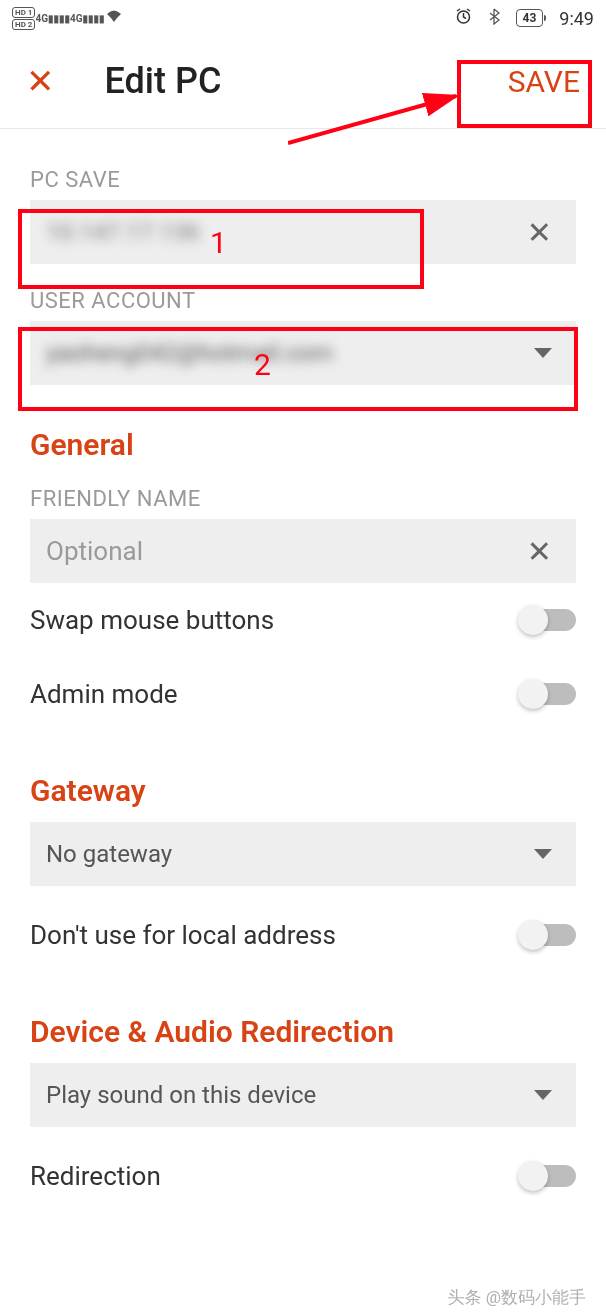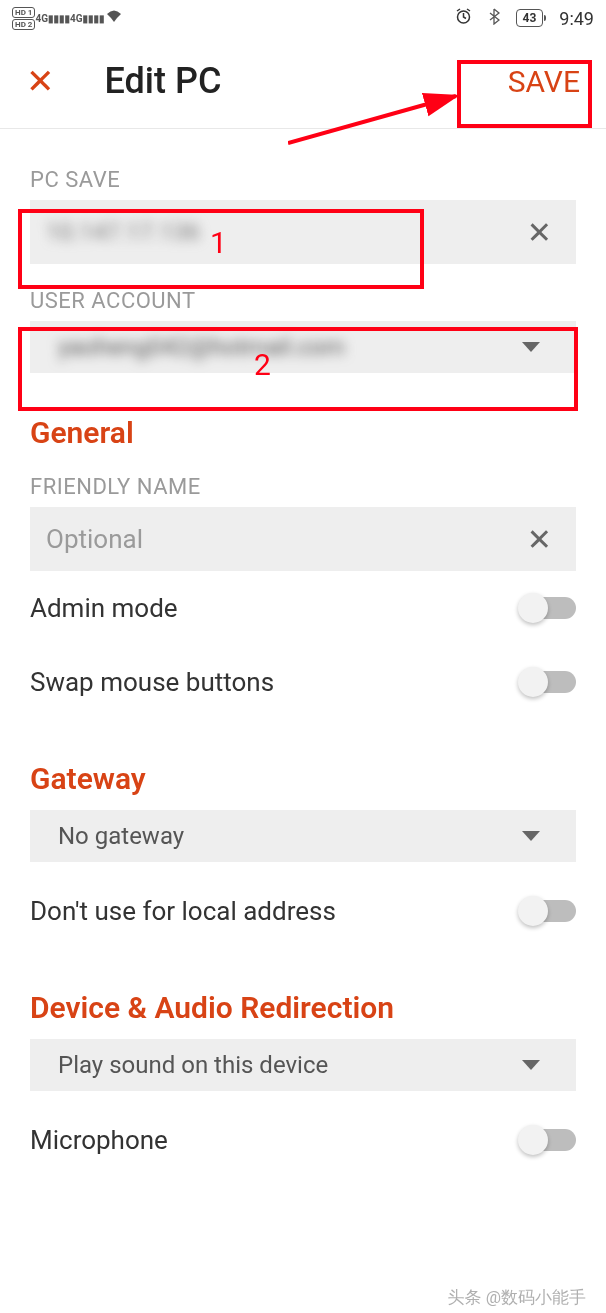--- a/index.html
+++ b/index.html
@@ -126,22 +126,22 @@
       font-size: 30px;
       color: #666;
       padding: 0 8px;
     }
     .placeholder { color: #9a9a9a; font-size: 26px; }
 
     .dropdown-row {
       background: #eeeeee;
       display: flex;
       align-items: center;
-      height: 52px;
-      padding: 0 28px;
+      height: 64px;
+      padding: 0 16px;
     }
     .dropdown-value { flex: 1; font-size: 24px; color: #555; }
     .caret {
       width: 0; height: 0;
       border-left: 9px solid transparent;
       border-right: 9px solid transparent;
       border-top: 10px solid #666;
       margin-right: 8px;
     }
 
@@ -294,26 +294,26 @@
 
   <div class="section-title">General</div>
 
   <div class="field-label">FRIENDLY NAME</div>
   <div class="input-row">
     <span class="input-value placeholder">Optional</span>
     <span class="clear-x">✕</span>
   </div>
 
   <div class="toggle-row">
+    <span class="toggle-label">Swap mouse buttons</span>
+    <span class="toggle"></span>
+  </div>
+
+  <div class="toggle-row">
     <span class="toggle-label">Admin mode</span>
-    <span class="toggle"></span>
-  </div>
-
-  <div class="toggle-row">
-    <span class="toggle-label">Swap mouse buttons</span>
     <span class="toggle"></span>
   </div>
 
   <div class="section-title">Gateway</div>
 
   <div class="dropdown-row" style="margin-top:14px;">
     <span class="dropdown-value">No gateway</span>
     <span class="caret"></span>
   </div>
 
@@ -323,21 +323,21 @@
   </div>
 
   <div class="section-title">Device &amp; Audio Redirection</div>
 
   <div class="dropdown-row" style="margin-top:14px;">
     <span class="dropdown-value">Play sound on this device</span>
     <span class="caret"></span>
   </div>
 
   <div class="toggle-row" style="margin-top:12px;">
-    <span class="toggle-label">Microphone</span>
+    <span class="toggle-label">Redirection</span>
     <span class="toggle"></span>
   </div>
 
 </div>
 
 <div class="annot-box-1"></div>
 <div class="annot-num-1">1</div>
 <div class="annot-box-2"></div>
 <div class="annot-num-2">2</div>
 

